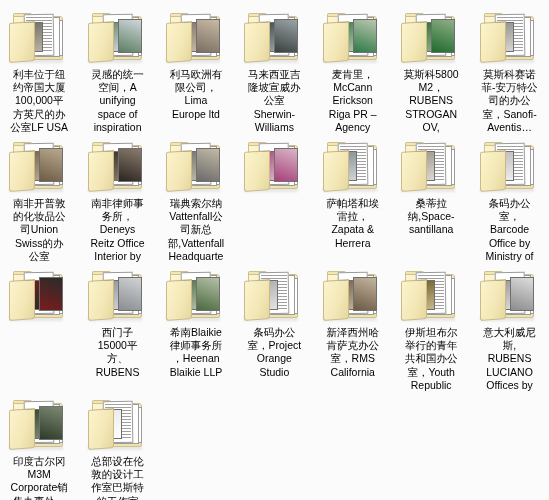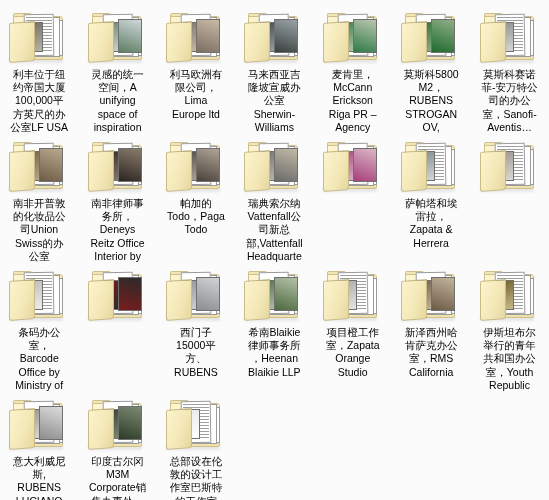--- a/index.html
+++ b/index.html
@@ -249,34 +249,20 @@
       <div class="folder-label">南非律师事务所，Deneys Reitz Office Interior by Col…</div>
     </div>
     <div class="folder-item">
       <div class="folder-icon">
         <div class="fi-front-shadow"></div>
         <div class="fi-tab"></div>
         <div class="fi-back"></div>
         <div class="fi-sheet s3"></div>
         <div class="fi-sheet s2"></div>
         <div class="fi-sheet s1"></div>
-        <div class="fi-photo p1" style="background:linear-gradient(150deg,#4a423a 0%,#b0a496 100%);"></div>
-        <div class="fi-photo p2" style="background:linear-gradient(200deg,#b0a496 0%,#4a423a 100%);"></div>
-        <div class="fi-front"></div>
-      </div>
-      <div class="folder-label">帕加的Todo，Paga Todo</div>
-    </div>
-    <div class="folder-item">
-      <div class="folder-icon">
-        <div class="fi-front-shadow"></div>
-        <div class="fi-tab"></div>
-        <div class="fi-back"></div>
-        <div class="fi-sheet s3"></div>
-        <div class="fi-sheet s2"></div>
-        <div class="fi-sheet s1"></div>
         <div class="fi-photo p1" style="background:linear-gradient(150deg,#6a6a6a 0%,#c2b9a6 100%);"></div>
         <div class="fi-photo p2" style="background:linear-gradient(200deg,#c2b9a6 0%,#6a6a6a 100%);"></div>
         <div class="fi-front"></div>
       </div>
       <div class="folder-label">瑞典索尔纳Vattenfall公司新总部,Vattenfall Headquarters …</div>
     </div>
     <div class="folder-item">
       <div class="folder-icon">
         <div class="fi-front-shadow"></div>
         <div class="fi-tab"></div>
@@ -308,20 +294,21 @@
         <div class="fi-front-shadow"></div>
         <div class="fi-tab"></div>
         <div class="fi-back"></div>
         <div class="fi-sheet s3"></div>
         <div class="fi-sheet s2"></div>
         <div class="fi-sheet s1"></div>
         <div class="fi-lines"></div>
         <div class="fi-photo p1" style="background:linear-gradient(160deg,#9a938a 0%,#dcd8d2 100%);"></div>
         <div class="fi-front"></div>
       </div>
+      <div class="folder-label">桑蒂拉纳,Space-santillana</div>
     </div>
     <div class="folder-item">
       <div class="folder-icon">
         <div class="fi-front-shadow"></div>
         <div class="fi-tab"></div>
         <div class="fi-back"></div>
         <div class="fi-sheet s3"></div>
         <div class="fi-sheet s2"></div>
         <div class="fi-sheet s1"></div>
         <div class="fi-lines"></div>
@@ -376,21 +363,21 @@
         <div class="fi-front-shadow"></div>
         <div class="fi-tab"></div>
         <div class="fi-back"></div>
         <div class="fi-sheet s3"></div>
         <div class="fi-sheet s2"></div>
         <div class="fi-sheet s1"></div>
         <div class="fi-lines"></div>
         <div class="fi-photo p1" style="background:linear-gradient(160deg,#a9a9a9 0%,#e4e4e4 100%);"></div>
         <div class="fi-front"></div>
       </div>
-      <div class="folder-label">项目橙工作室，Zapata Orange Studio</div>
+      <div class="folder-label">条码办公室，Project Orange Studio</div>
     </div>
     <div class="folder-item">
       <div class="folder-icon">
         <div class="fi-front-shadow"></div>
         <div class="fi-tab"></div>
         <div class="fi-back"></div>
         <div class="fi-sheet s3"></div>
         <div class="fi-sheet s2"></div>
         <div class="fi-sheet s1"></div>
         <div class="fi-photo p1" style="background:linear-gradient(150deg,#6b5a46 0%,#c3b49c 100%);"></div>

